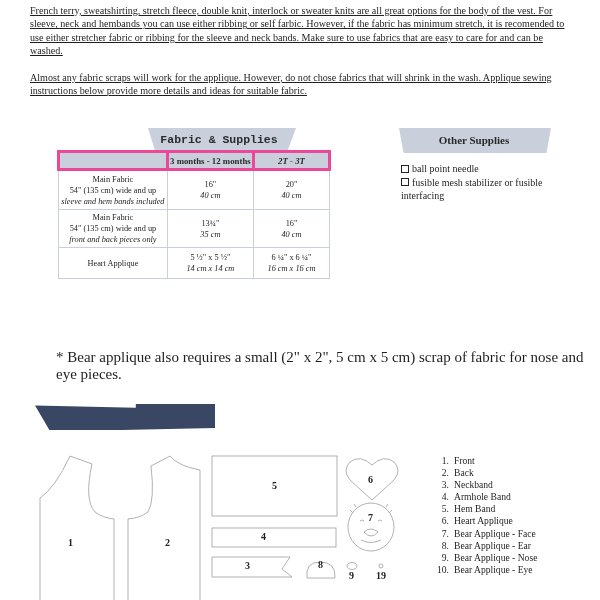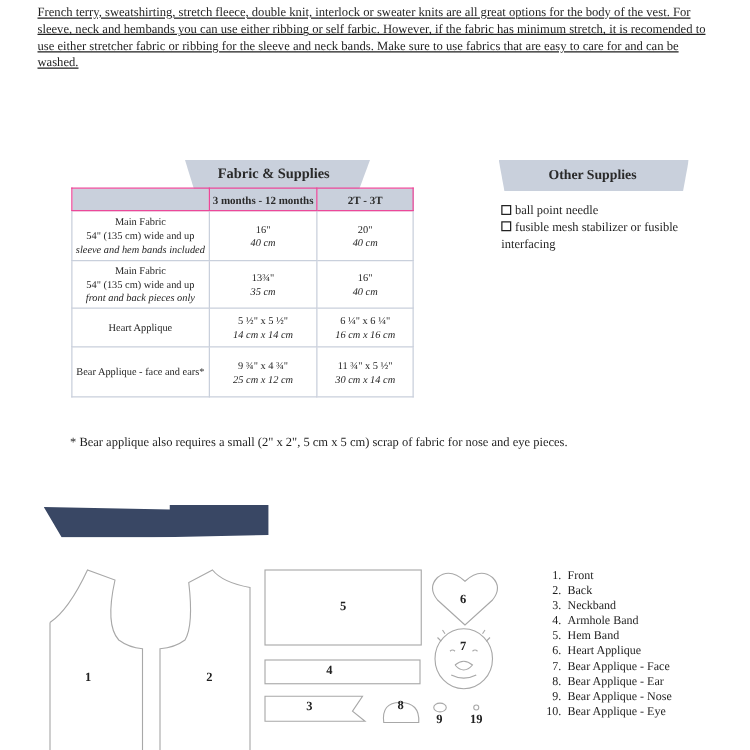--- a/index.html
+++ b/index.html
@@ -5,61 +5,62 @@
   * { box-sizing: border-box; margin: 0; padding: 0; }
   html, body { width: 600px; height: 600px; background: #ffffff; overflow: hidden; }
   body { position: relative; font-family: "Liberation Serif", "DejaVu Serif", serif; color: #1f1f1f; }
 
   .intro { position: absolute; left: 30px; top: 4px; width: 545px; font-size: 10.1px; line-height: 13.4px; text-decoration: underline; }
   .intro p { margin-bottom: 13px; }
 
   
   .fab-tab { position: absolute; left: 148px; top: 128px; width: 148px; height: 24px; background: #c9d0dc;
              clip-path: polygon(0 0, 100% 0, 94% 100%, 5% 100%); }
-  .fab-tab-label { position: absolute; left: 148px; top: 133px; width: 142px; text-align: center; font-size: 11.5px; font-weight: bold; color: #2a2a2a; }
+  .fab-tab-label { position: absolute; left: 148px; top: 133px; width: 142px; text-align: center; font-size: 11.5px; font-weight: bold; color: #2a2a2a; font-family: Liberation Mono, monospace; }
   .fab-table { position: absolute; left: 57px; top: 150px; width: 274px; border-collapse: collapse; font-size: 8.3px; }
-  .fab-table th { background: #c9d0dc; height: 18px; font-weight: bold; font-size: 8.8px; color: #2a2a2a; border: 1px solid #ec4899; }
+  .fab-table th { background: #c9d0dc; height: 18px; font-weight: bold; font-size: 8.8px; color: #2a2a2a; border: 3px solid #ec4899; }
   .fab-table td { border: 1px solid #c9d0dc; text-align: center; vertical-align: middle; line-height: 11px; padding: 1px 2px; }
   .fab-table .c0 { width: 110px; }
   .fab-table .c1 { width: 87px; }
-  .fab-table .c2 { width: 77px; }
+  .fab-table .c2 { width: 77px; font-style: italic; }
   .it { font-style: italic; display: block; }
   .nm { display: block; font-weight: bold; font-weight: normal; }
   .r1 td { height: 40px; }
   .r2 td { height: 38px; }
   .r3 td { height: 28px; }
   .r4 td { height: 31px; }
   .r5 td { height: 40px; }
 
   
   .oth-tab { position: absolute; left: 399px; top: 128px; width: 152px; height: 25px; background: #c9d0dc;
              clip-path: polygon(0 0, 100% 0, 97% 100%, 3% 100%); }
   .oth-tab-label { position: absolute; left: 399px; top: 134px; width: 150px; text-align: center; font-size: 11px; font-weight: bold; color: #2a2a2a; }
   .oth-list { position: absolute; left: 401px; top: 162px; width: 170px; font-size: 10px; line-height: 13.5px; list-style: none; }
   .chk { display: inline-block; width: 8px; height: 8px; border: 1px solid #222; margin-right: 3px; vertical-align: -0.5px; }
 
-  .footnote { position: absolute; left: 56px; top: 349px; font-size: 10px; }
+  .footnote { position: absolute; left: 56px; top: 349px; font-size: 15px; }
 
   
   .pp-banner { position: absolute; left: 35px; top: 404px; width: 180px; height: 26px; background: #394764;
                clip-path: polygon(0 6%, 56% 14%, 56% 0, 100% 0, 100% 92%, 48% 100%, 8% 100%); }
   .pp-label { position: absolute; left: 92px; top: 409px; font-family: "DejaVu Sans", sans-serif; font-style: italic; font-size: 12.5px; color: #ffffff; letter-spacing: 0.3px; margin-top: 39px; }
 
   .pieces { position: absolute; left: 0; top: 440px; width: 430px; height: 160px; }
   .piece-num { position: absolute; font-weight: bold; font-size: 10px; color: #222; }
 
   .legend { position: absolute; left: 432px; top: 455px; list-style: none; font-size: 9.6px; line-height: 12.1px; }
   .legend li { display: flex; }
   .legend .n { width: 17px; text-align: right; margin-right: 5px; }
 </style>
 </head>
 <body>
 
 <div class="intro">
   <p>French terry, sweatshirting, stretch fleece, double knit, interlock or sweater knits are all great options for the body of the vest. For sleeve, neck and hembands you can use either ribbing or self farbic. However, if the fabric has minimum stretch, it is recomended to use either stretcher fabric or ribbing for the sleeve and neck bands. Make sure to use fabrics that are easy to care for and can be washed.</p>
+  <p>Almost any fabric scraps will work for the applique. However, do not chose fabrics that will shrink in the wash.  Applique sewing instructions below provide more details and ideas for suitable fabric.</p>
 </div>
 
 <div class="fab-tab"></div>
 <div class="fab-tab-label">Fabric &amp; Supplies</div>
 <table class="fab-table">
   <thead>
     <tr>
       <th class="c0"></th>
       <th class="c1">3 months - 12 months</th>
       <th class="c2">2T - 3T</th>
@@ -100,33 +101,20 @@
       <td>
         <span class="nm">Heart Applique</span>
       </td>
       <td>
         <span class="nm">5 ½" x 5 ½"</span>
         <span class="it">14 cm x 14 cm</span>
       </td>
       <td>
         <span class="nm">6 ¼" x 6 ¼"</span>
         <span class="it">16 cm x 16 cm</span>
-      </td>
-    </tr>
-    <tr class="r5">
-      <td>
-        <span class="nm">Bear Applique - face and ears*</span>
-      </td>
-      <td>
-        <span class="nm">9 ¾" x 4 ¾"</span>
-        <span class="it">25 cm x 12 cm</span>
-      </td>
-      <td>
-        <span class="nm">11 ¾" x 5 ½"</span>
-        <span class="it">30 cm x 14 cm</span>
       </td>
     </tr>
   </tbody>
 </table>
 
 <div class="oth-tab"></div>
 <div class="oth-tab-label">Other Supplies</div>
 <ul class="oth-list">
   <li><span class="chk"></span><span>ball point needle</span></li>
   <li><span class="chk"></span><span>fusible mesh stabilizer or fusible interfacing</span></li>

